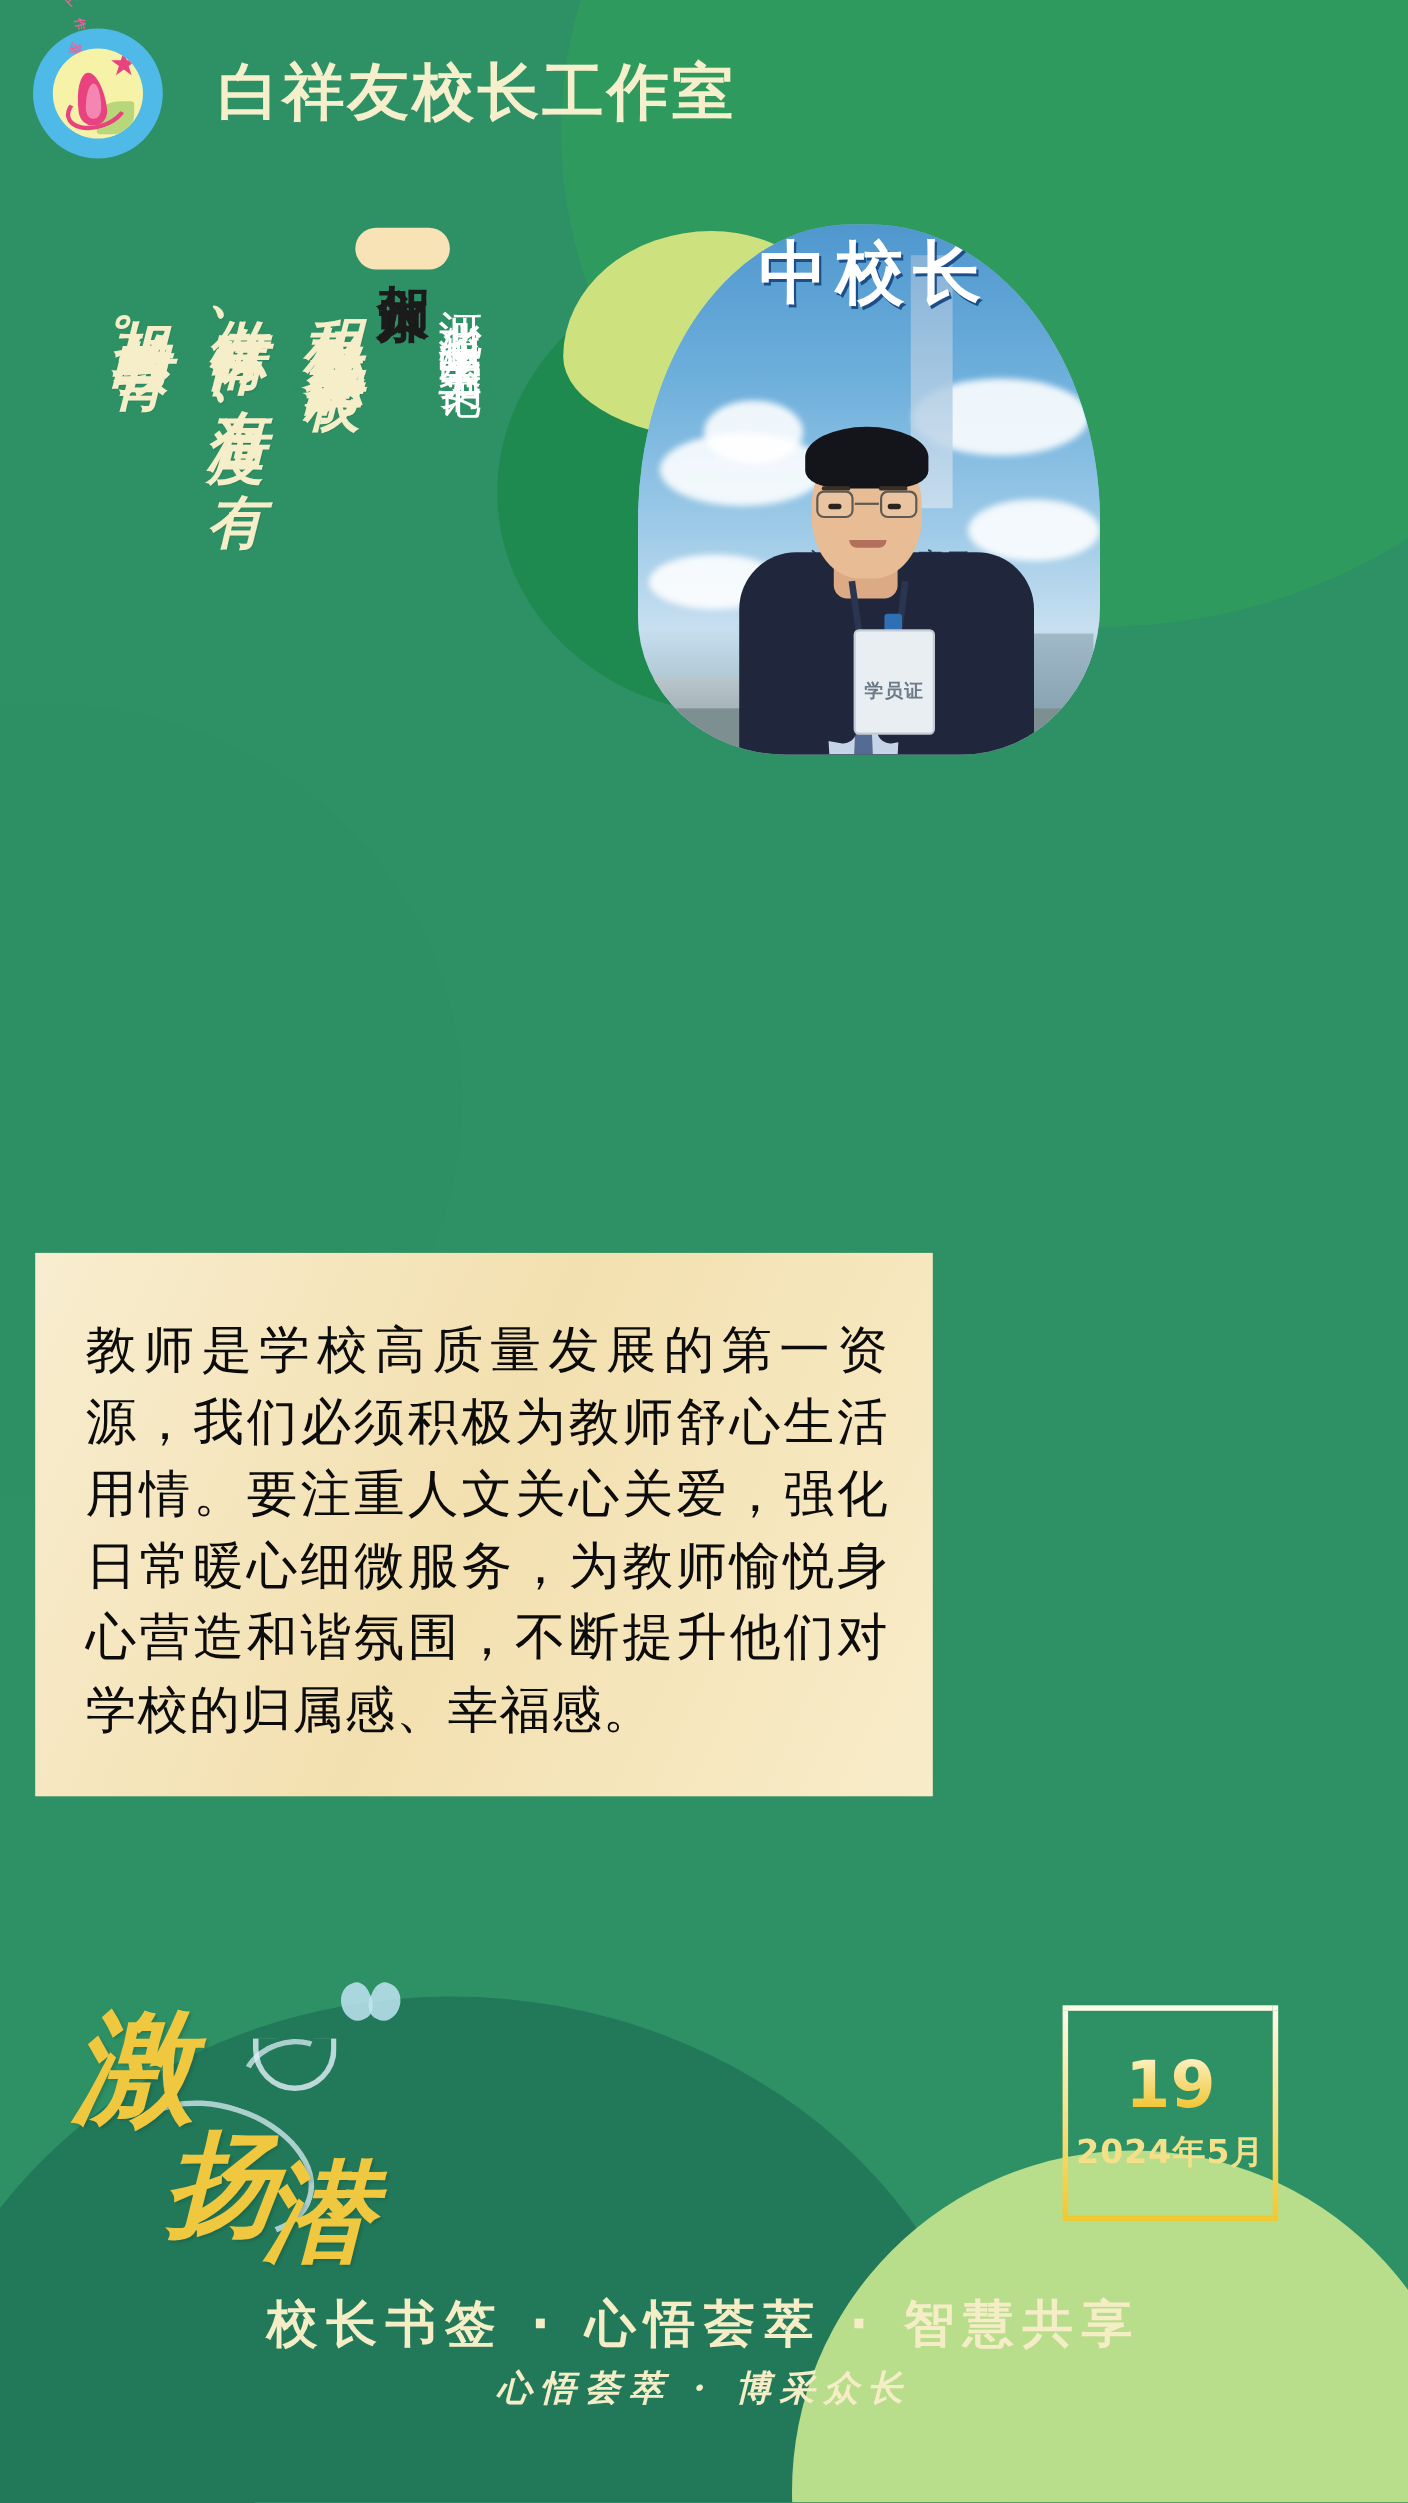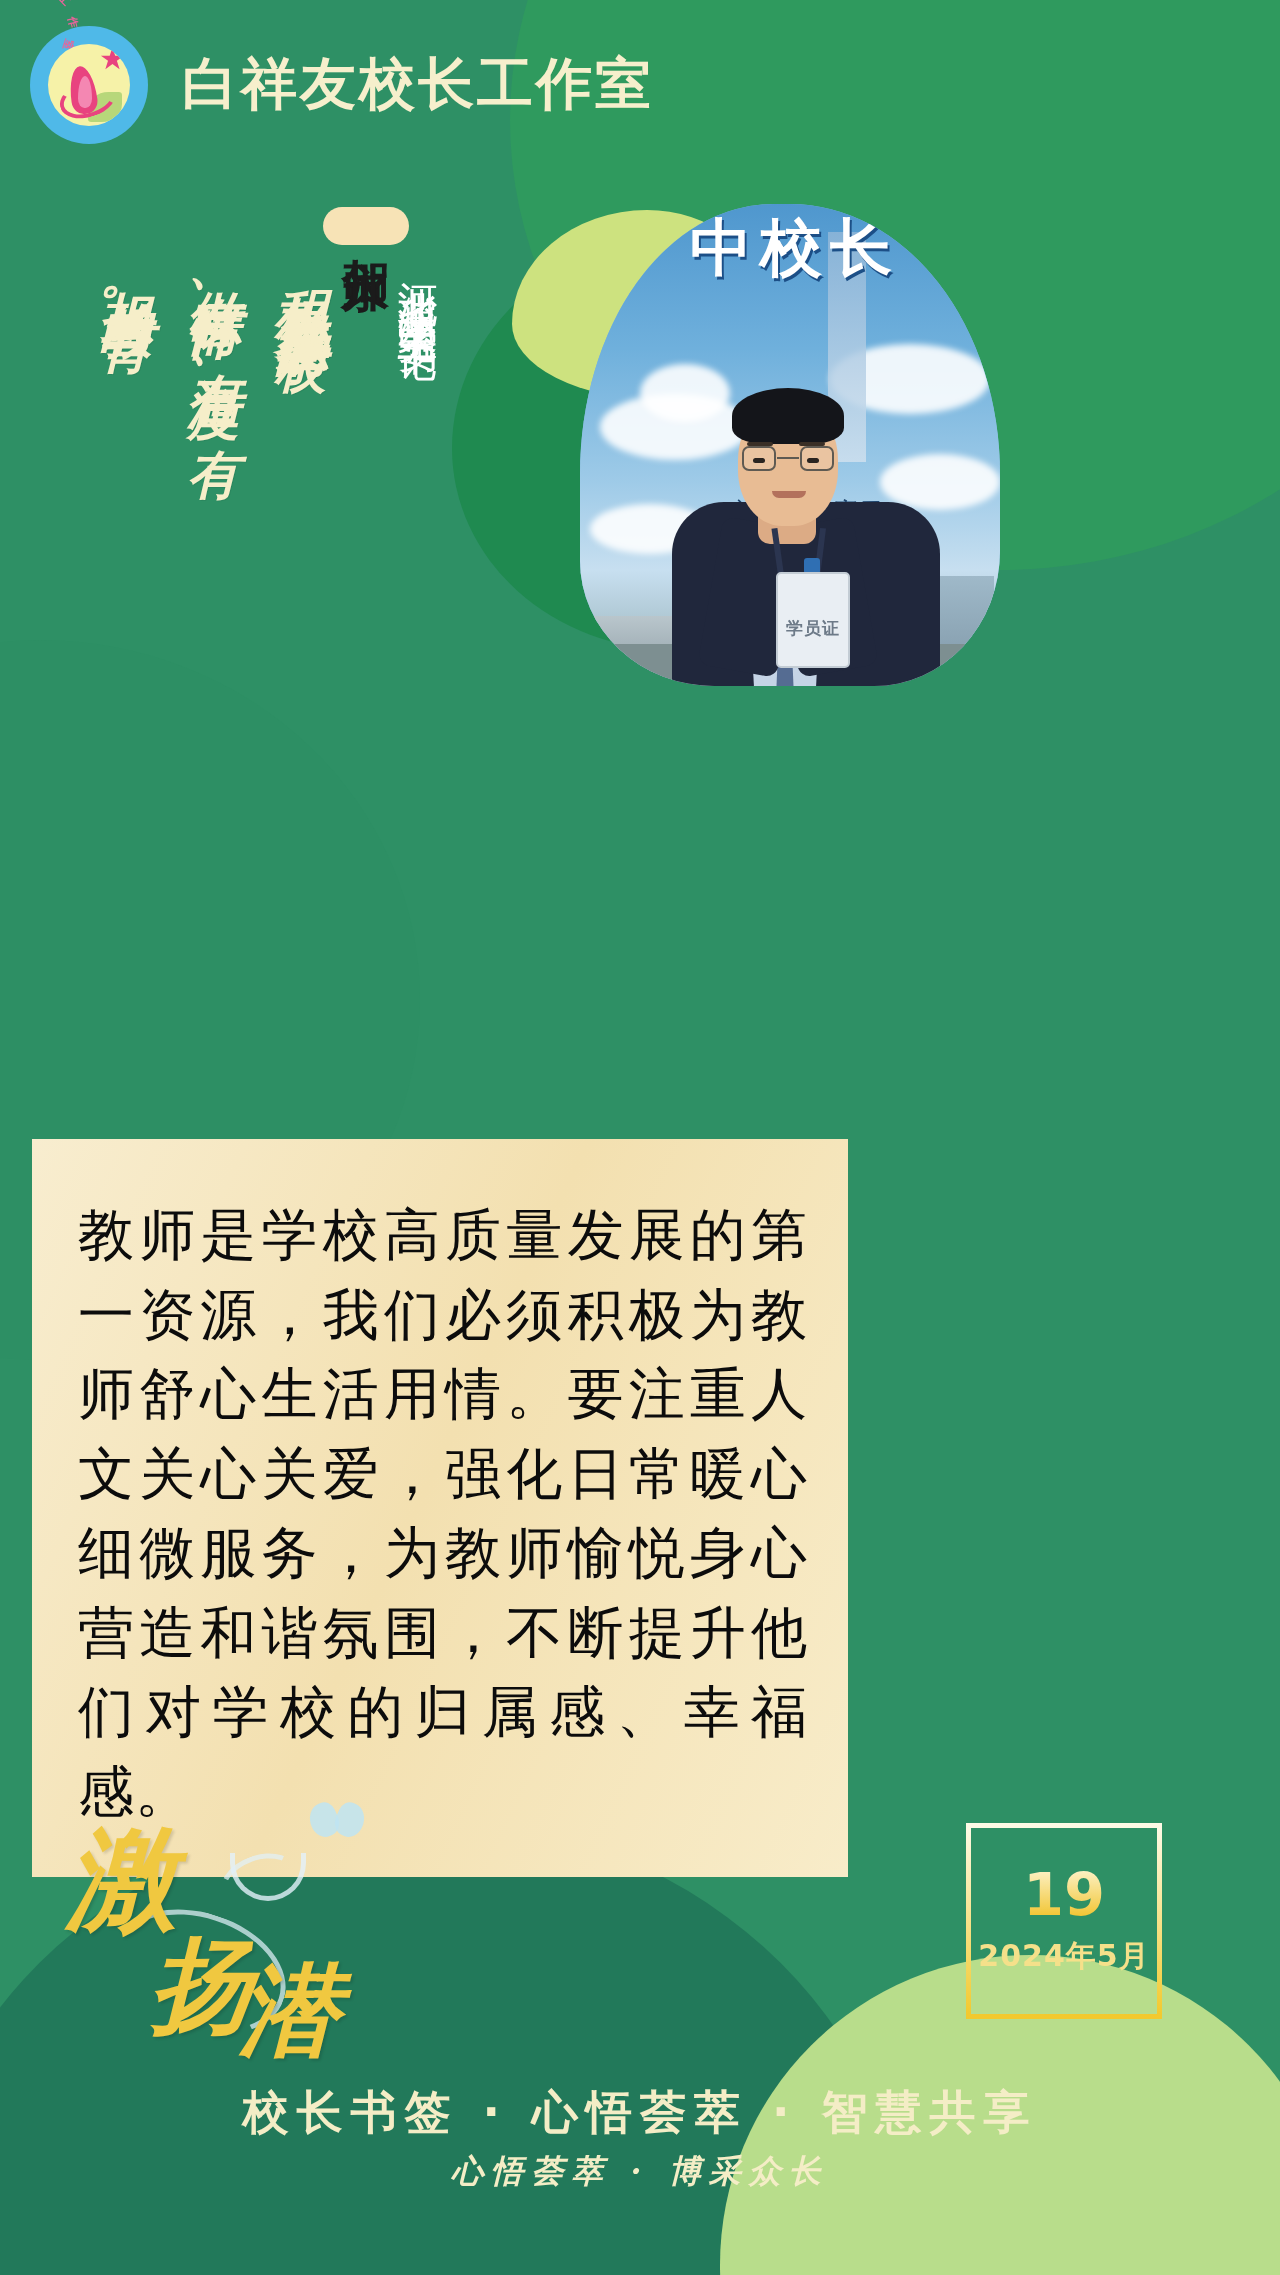--- a/index.html
+++ b/index.html
@@ -92,21 +92,21 @@
     border-top-color:transparent;
     border-right-color:transparent;
     transform:rotate(-18deg);
   }
   .logo .star{
     position:absolute; right:16px; top:30px;
     width:0; height:0; color:#e8437f; font-size:30px; line-height:0;
   }
   .logo .star::before{ content:"\2605"; position:absolute; left:-15px; top:-15px; }
   .header-title{
-    margin-left:34px;
+    margin-left:50px;
     font-size:56px;
     font-weight:bold;
     color:#f6efcc;
     letter-spacing:3px;
     font-family:"DejaVu Sans",sans-serif;
   }
 
   
   .vquote{
     position:absolute; left:96px; top:250px;
@@ -318,21 +318,21 @@
     font-family:"DejaVu Sans",sans-serif;
   }
   .card{
     position:absolute; left:32px; top:1139px;
     width:816px; min-height:345px;
     background:linear-gradient(115deg,#f8edcf 0%,#f3e0b0 48%,#f8ecc9 100%);
     padding:56px 40px 46px 46px;
   }
   .card .qt{
     font-family:"DejaVu Serif",serif;
-    font-size:56px;
+    font-size:46px;
     line-height:1.42;
     color:#0c0c0c;
     letter-spacing:1px;
     text-align:justify;
     font-weight:500;
   }
 
   
   .brand{
     position:absolute; left:58px; top:1795px;

